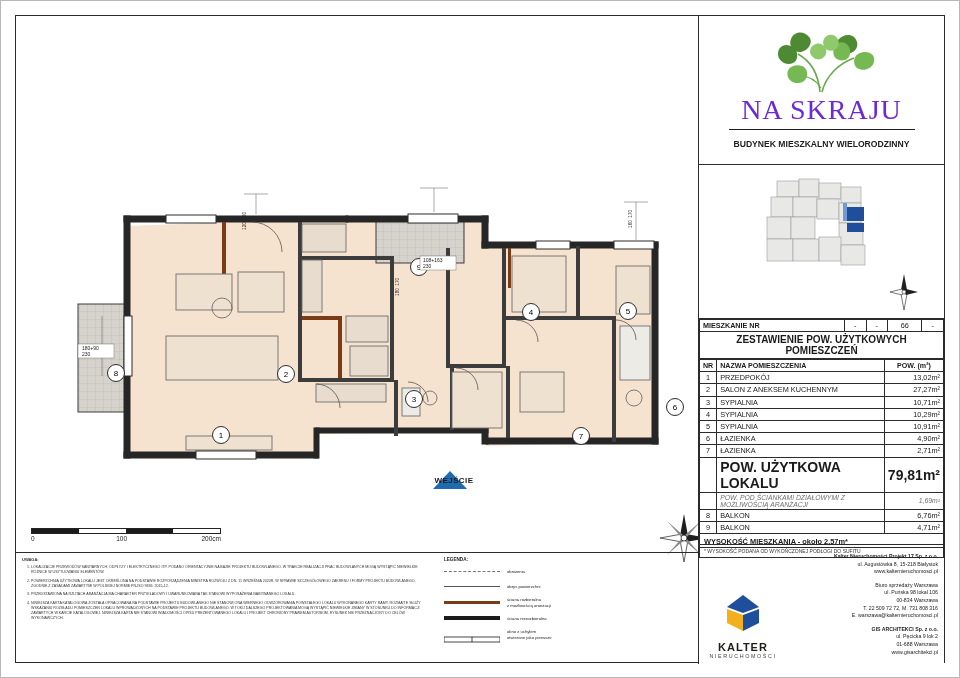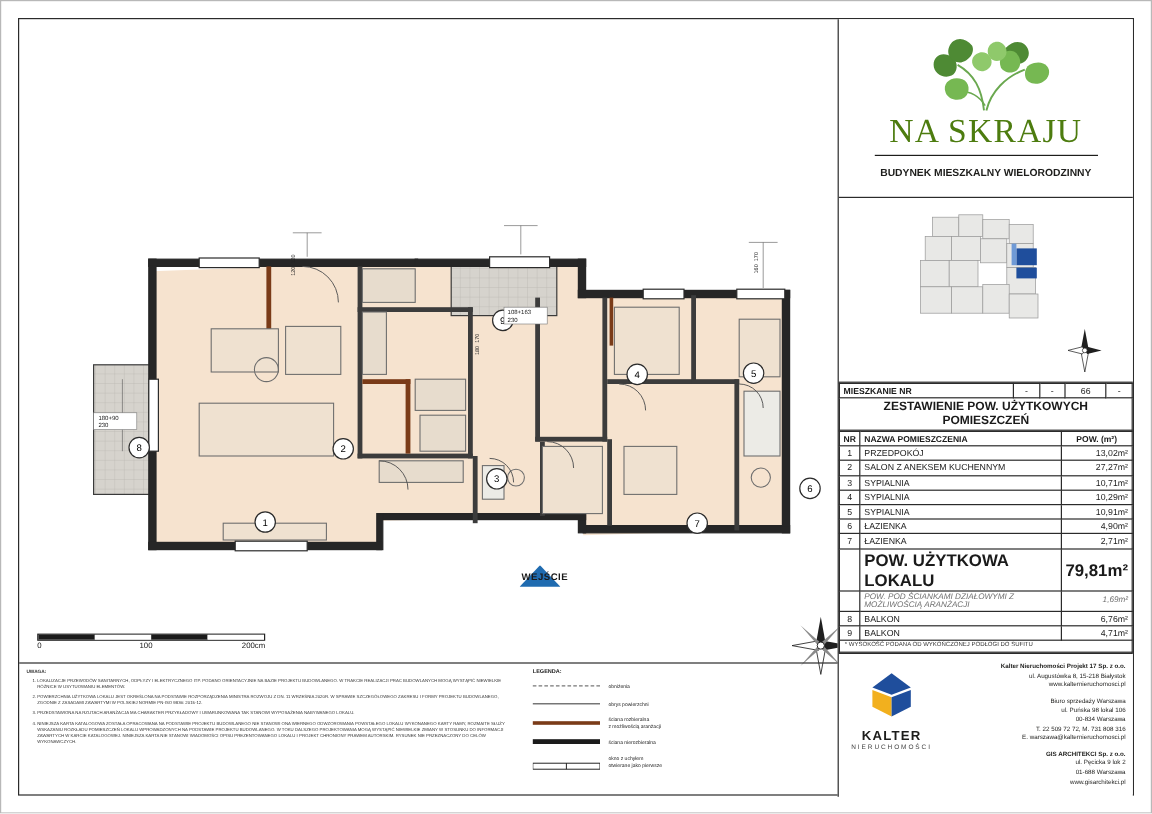--- a/index.html
+++ b/index.html
@@ -33,21 +33,21 @@
   .logo-block {
     padding:14px 10px 6px 10px;
     text-align:center;
     border-bottom:1px solid #2b2b2b;
   }
   .leaf-art { height:66px; position:relative; }
   .leaf-art svg { position:absolute; left:50%; top:0; transform:translateX(-50%); }
   .brand {
     font-family:"Liberation Serif", serif;
     font-size:28px; letter-spacing:1px;
-    font-weight:400; color:#4d7c0f;
+    font-weight:400; color:#6d28d9;
     margin-top:-2px;
   }
   .brand-rule { width:186px; height:1px; background:#1d1d1b; margin:3px auto 8px auto;}
   .subtitle { font-size:8.6px; line-height:12px; font-weight:bold; color:#1d1d1b; padding-bottom:8px;}
   .bldg-block {
     height:154px; border-bottom:1px solid #2b2b2b;
     position:relative;
   }
   .bldg-svg { position:absolute; left:50%; top:8px; transform:translateX(-50%); }
   .compass-sm { position:absolute; right:22px; bottom:4px; width:36px; height:44px; }
@@ -72,21 +72,21 @@
     font-size:7.4px; font-weight:bold; padding:3px 4px 1px 4px;
   }
   .height-note { font-size:5px; font-weight:normal; color:#333; padding:0 4px 3px 4px;
                  border:1px solid #2b2b2b; border-top:none; }
   
   .kalter-block {
     position:absolute; left:0; right:0; bottom:0; height:120px;
     border-top:1px solid #2b2b2b;
     display:flex;
   }
-  .kalter-logo { width:86px; padding:14px 4px 0 6px; text-align:center; }
+  .kalter-logo { width:86px; padding:14px 4px 0 6px; text-align:center;margin-top:34px; }
   .kalter-logo .kname { font-size:11px; font-weight:bold; letter-spacing:1px; color:#1d1d1b; margin-top:4px;}
   .kalter-logo .ksub { font-size:5.4px; letter-spacing:1.6px; color:#444; }
   .kalter-text { flex:1; padding:8px 6px 0 0; text-align:right; font-size:5.2px; line-height:7.6px; color:#1d1d1b;}
   .kalter-text .b { font-weight:bold; }
   .kalter-text .gap { height:6px; }
   
   .bottom-strip {
     position:absolute; left:15px; bottom:15px; width:700px; height:110px;
     border-top:1px solid #2b2b2b;
     display:flex;
@@ -507,20 +507,21 @@
         <td class="c-area">6,76m²</td>
       </tr>
       <tr>
         <td class="c-nr">9</td>
         <td>BALKON</td>
         <td class="c-area">4,71m²</td>
       </tr>
     </tbody>
       </table>
 
+    <div class="height-row">WYSOKOŚĆ MIESZKANIA - około 2,57m*</div>
     <div class="height-note">* WYSOKOŚĆ PODANA OD WYKOŃCZONEJ PODŁOGI DO SUFITU</div>
 
     <div class="kalter-block">
       <div class="kalter-logo">
         <svg width="56" height="40" viewBox="0 0 56 40">
           <polygon points="28,2 44,14 28,20 12,14" fill="#1f4e9c"></polygon>
           <polygon points="12,16 28,22 28,38 12,30" fill="#f2b01e"></polygon>
           <polygon points="44,16 28,22 28,38 44,30" fill="#1f4e9c"></polygon>
         </svg>
         <div class="kname">KALTER</div>

